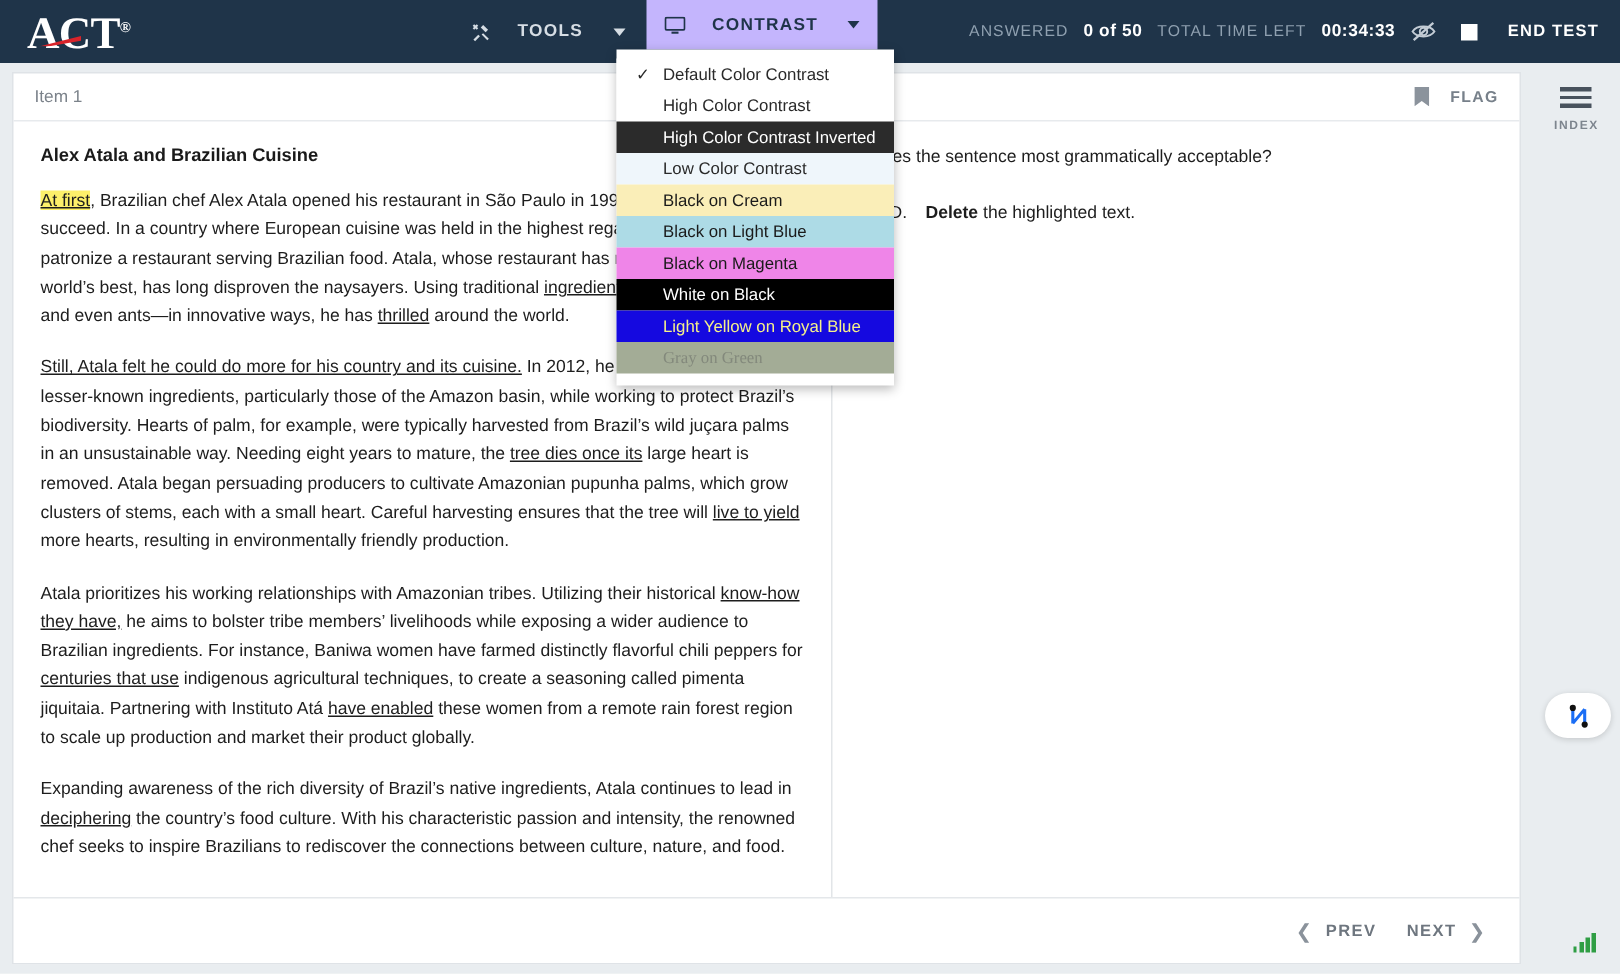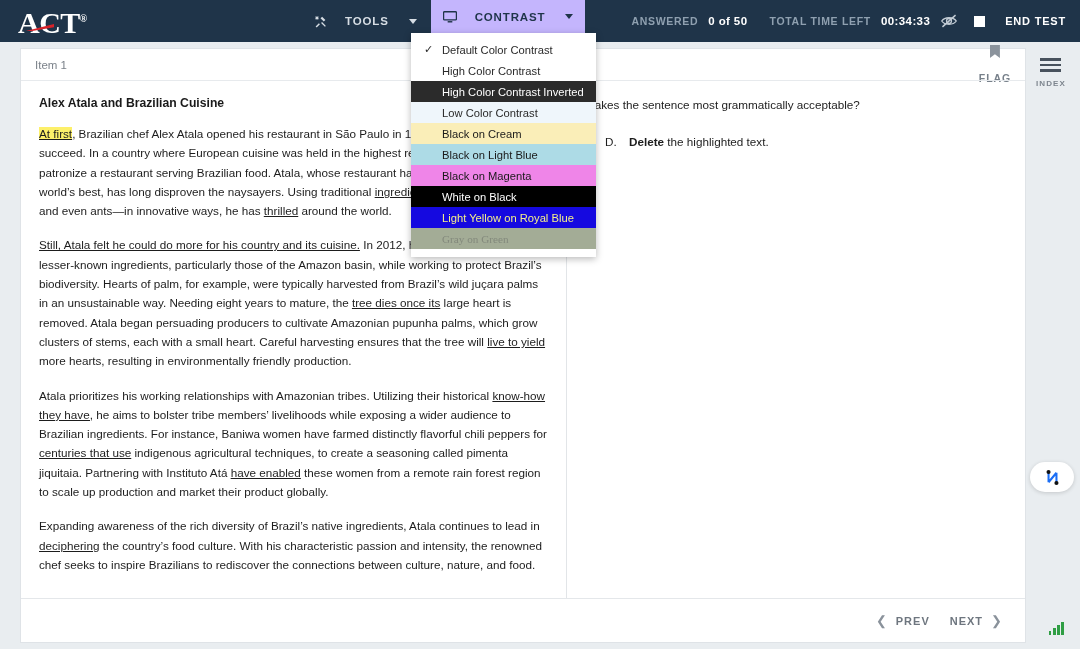--- a/index.html
+++ b/index.html
@@ -45,22 +45,22 @@
     width: 0; height: 0; border-left: 4px solid transparent;
     border-right: 4px solid transparent; border-top: 5px solid currentColor;
     margin-left: 2px;
   }
 
   .topright {
     margin-left: auto; display: flex; align-items: center;
     gap: 10px; padding-right: 14px;
   }
   .tr-label {
-    color: #8fa0b0; font-size: 10.5px; font-weight: bold;
-    letter-spacing: 0.7px; text-transform: uppercase; margin-left: 12px;
+    color: #8fa0b0; font-size: 10.5px; font-weight: normal;
+    letter-spacing: 0.7px; text-transform: uppercase;
   }
   .tr-value { color: #ffffff; font-size: 11.5px; font-weight: bold; letter-spacing: 0.4px; }
   .endtest {
     display: flex; align-items: center; gap: 20px;
     color: #ffffff; font-size: 11px; font-weight: bold;
     letter-spacing: 0.8px; cursor: pointer; padding-left: 6px;
   }
   .sq { width: 11px; height: 11px; background: #ffffff; }
 
   
@@ -76,37 +76,37 @@
     font-size: 11.2px; color: #2a2a2a; cursor: pointer;
     position: relative; white-space: nowrap;
   }
   .dd-item .check {
     position: absolute; left: 13px; font-size: 11px; color: #2a2a2a;
   }
   .dd-item.disabled { cursor: default; }
 
   
   .main {
-    position: absolute; top: 42px; left: 12px; width: 1022px; height: 607px;
+    position: absolute; top: 42px; left: 0; width: 1022px; height: 607px;
     padding: 6px 8px 6px 8px;
   }
   .panel {
     position: relative; width: 100%; height: 595px;
     background: #ffffff; border: 1px solid #dfe3e7;
     display: flex; flex-direction: column;
   }
   .panel-head {
     height: 31px; display: flex; align-items: center;
     padding: 0 14px; flex-shrink: 0;
   }
   .item-label { font-size: 11.5px; color: #7b828a; }
   .flag {
     margin-left: auto; display: flex; align-items: center; gap: 14px;
     font-size: 10.5px; font-weight: bold; letter-spacing: 0.9px;
-    color: #77808a; cursor: pointer; flex-direction: column;
+    color: #77808a; cursor: pointer;
   }
   .flag-icon {
     width: 10px; height: 13px; background: #8b939c;
     clip-path: polygon(0 0, 100% 0, 100% 100%, 50% 72%, 0 100%);
   }
   .panel-body { display: flex; flex: 1; min-height: 0; }
 
   .passage {
     width: 546px; padding: 4px 18px 0 18px;
     border-right: 1px solid #e2e5e8; border-top: 1px solid #e7eaed;

